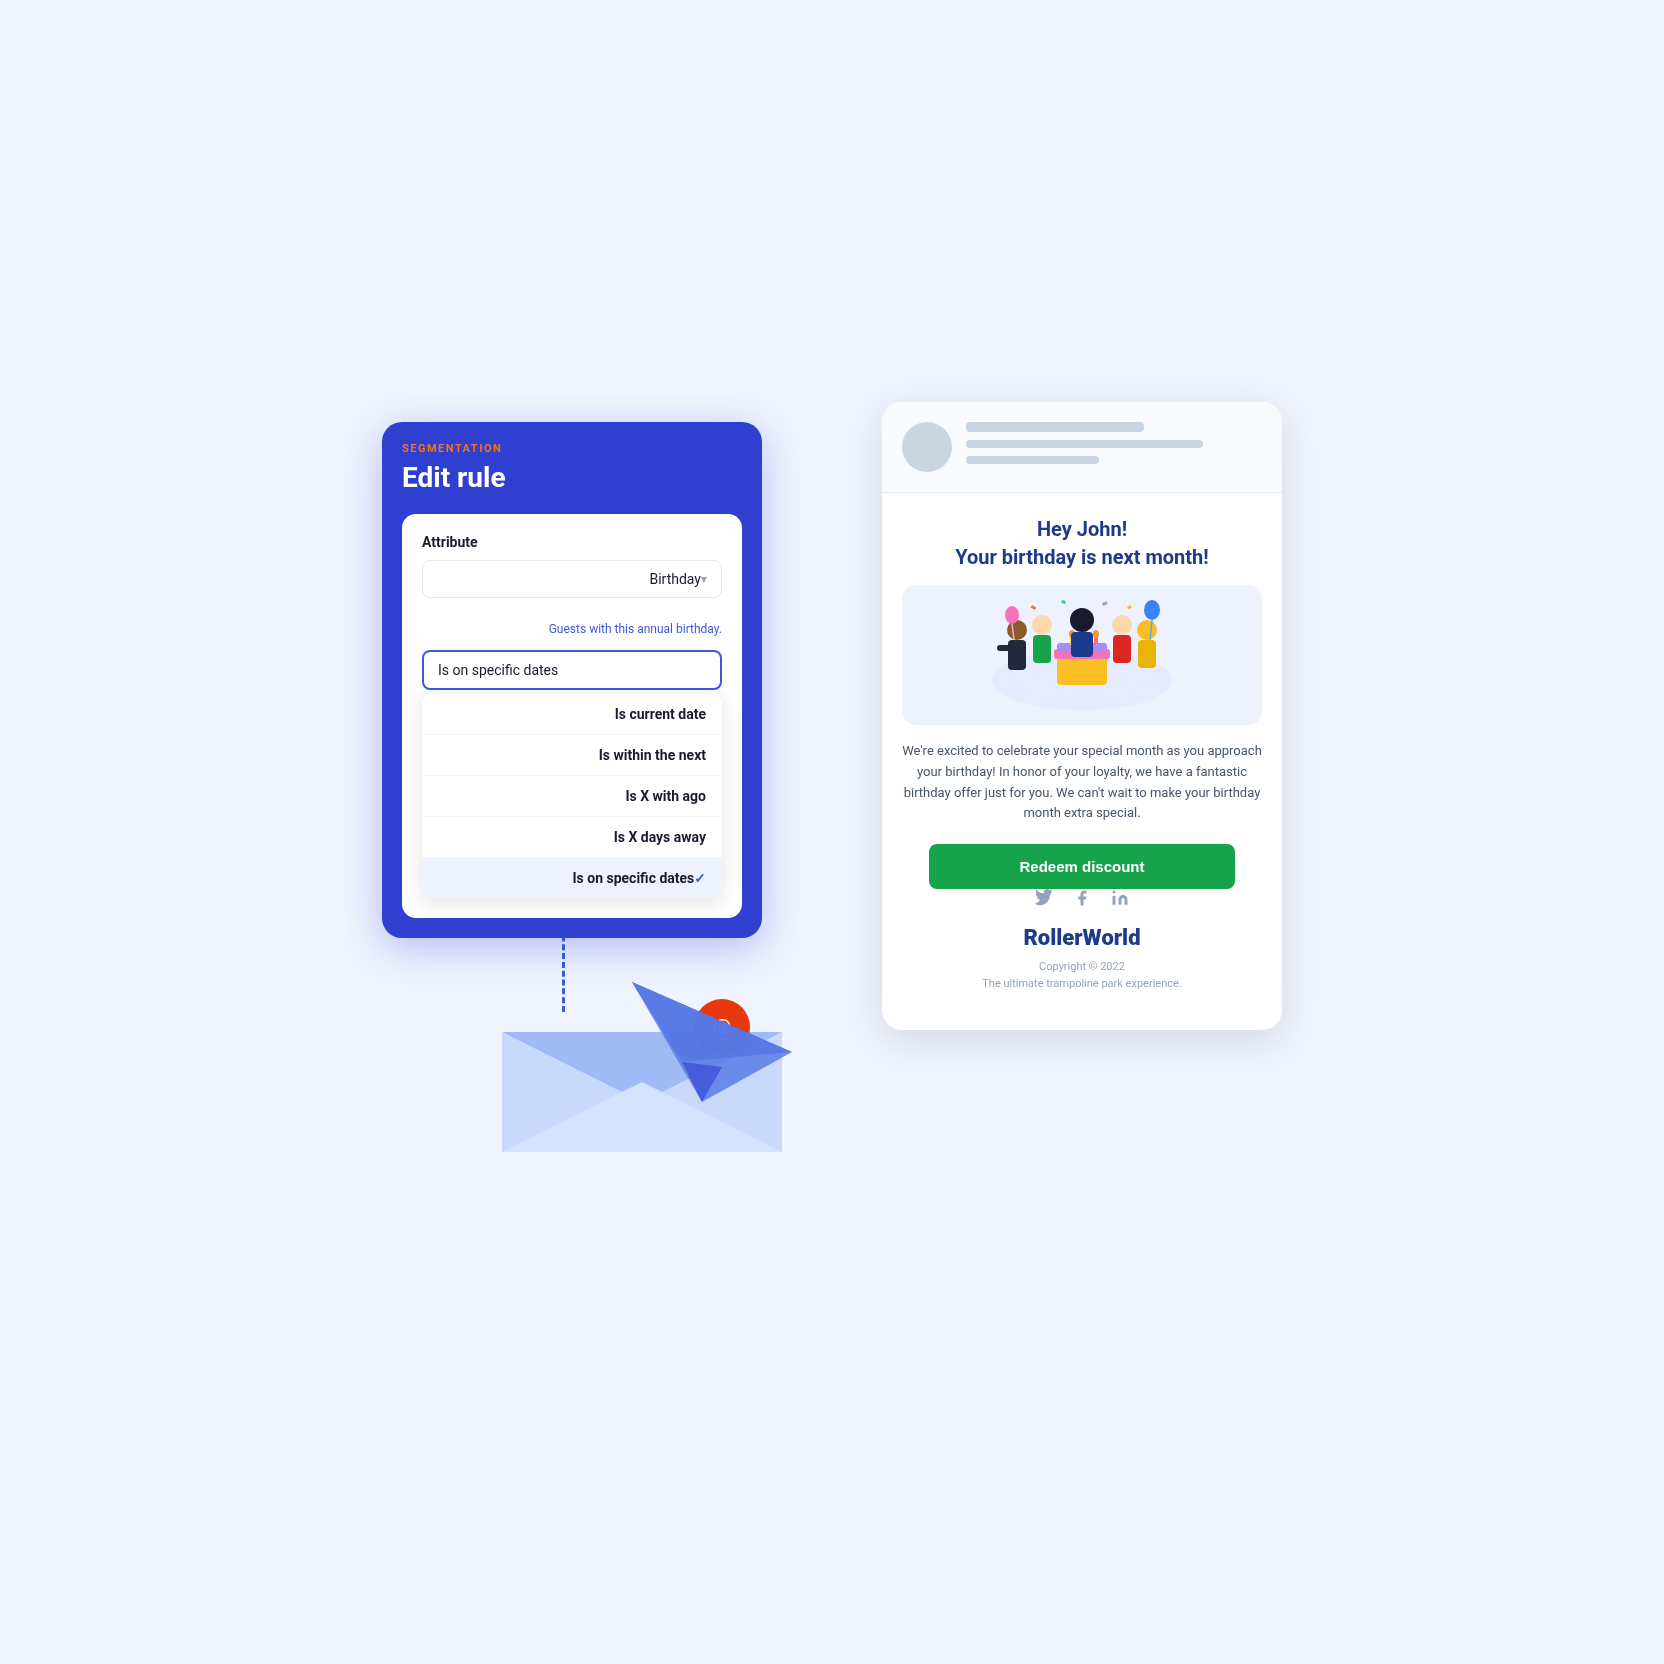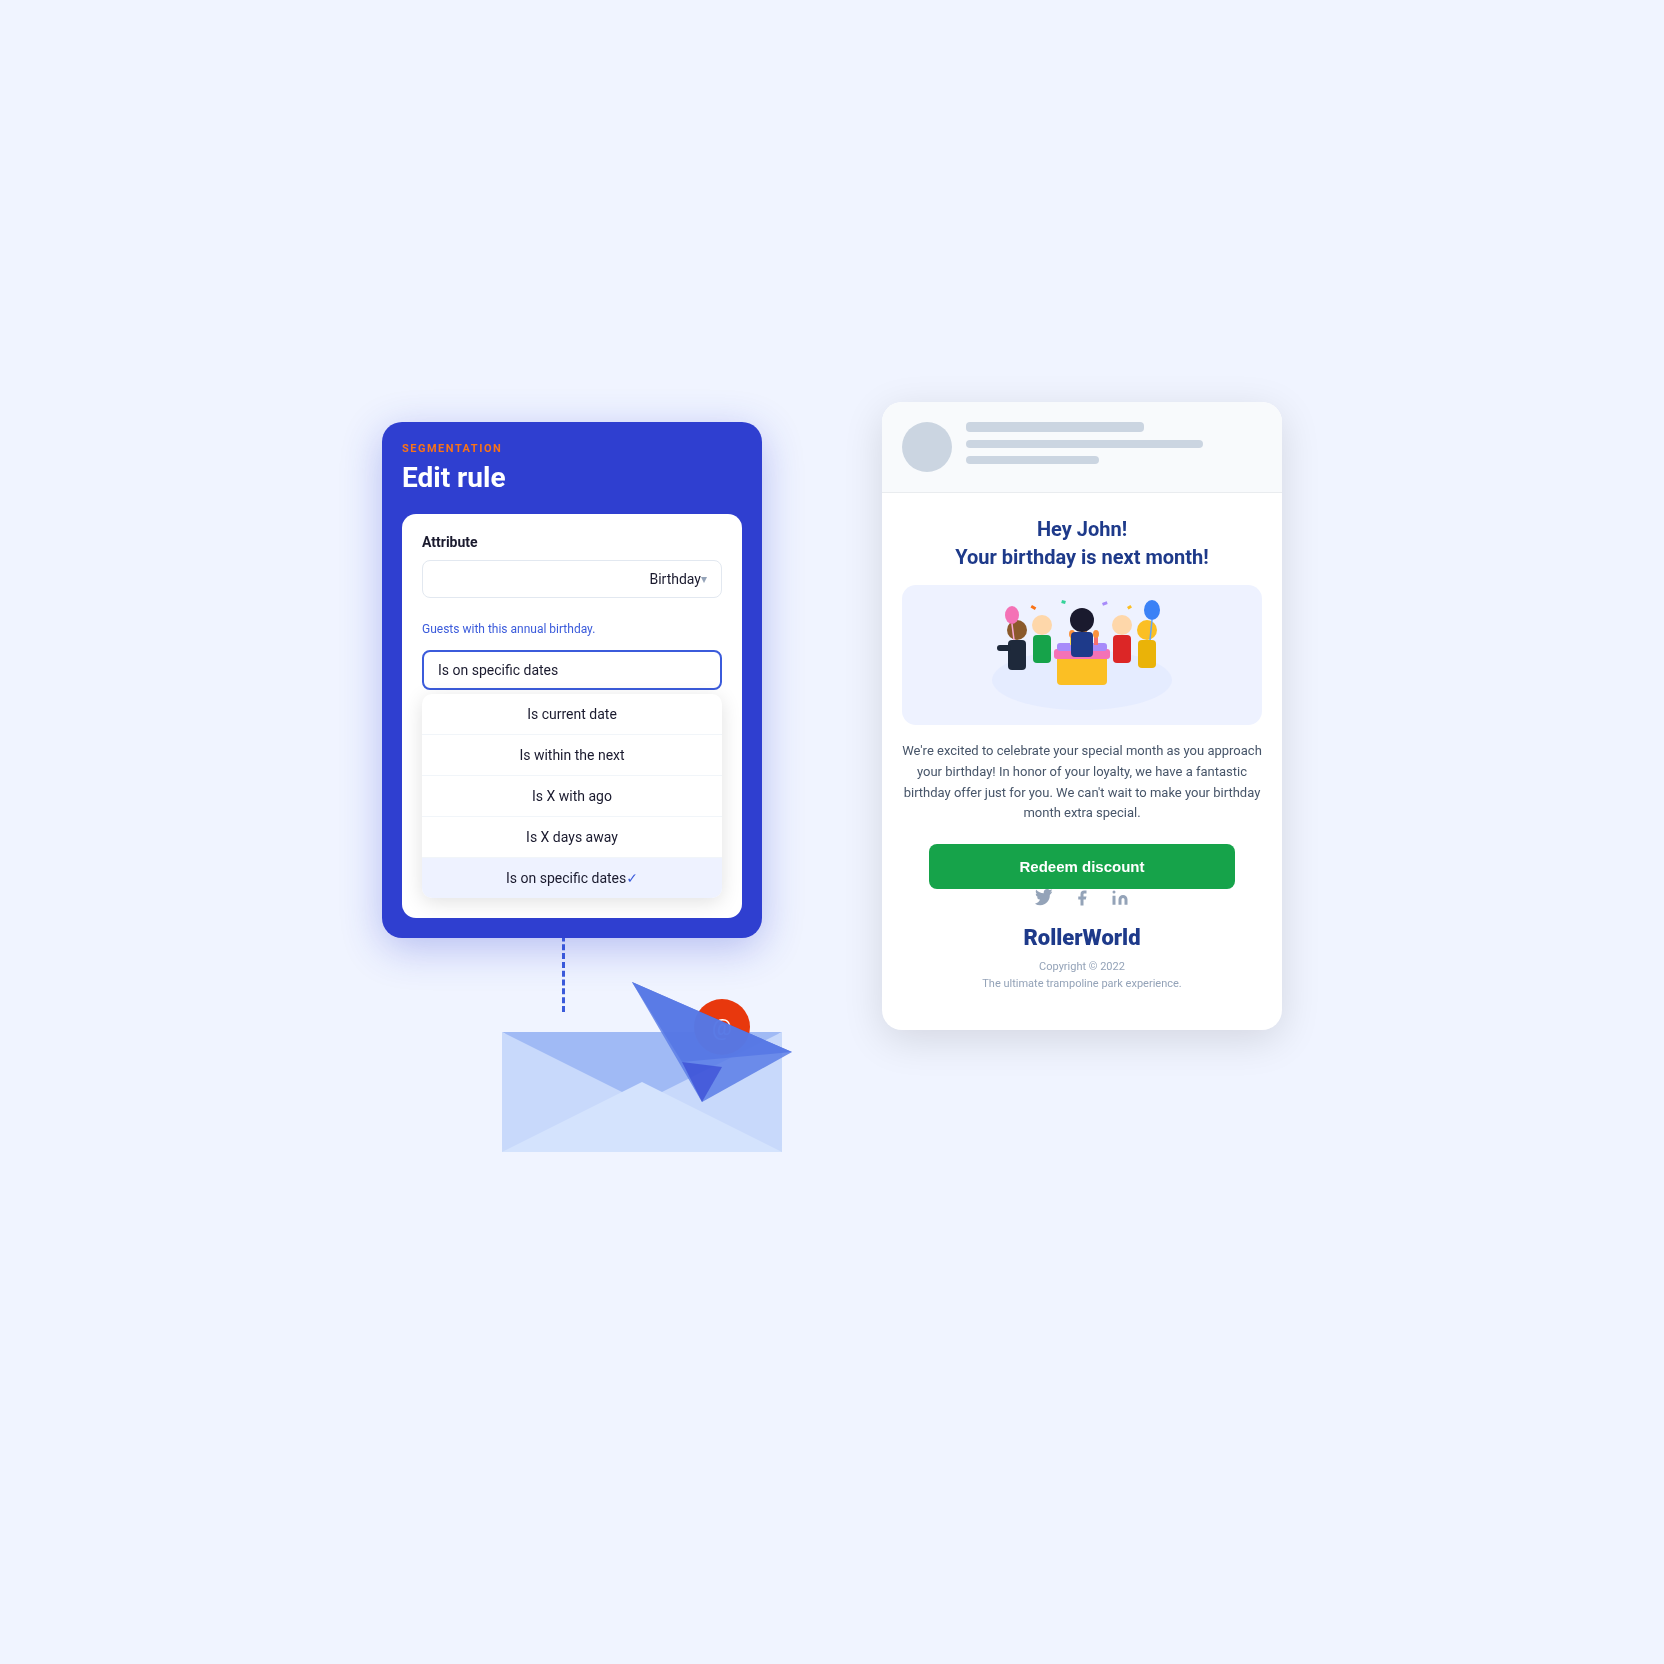--- a/index.html
+++ b/index.html
@@ -78,20 +78,21 @@
 
     .birthday-select-chevron {
       color: #94a3b8;
       font-size: 12px;
     }
 
     .guests-hint {
       font-size: 12px;
       color: #3b5bdb;
       margin-bottom: 14px;
+      text-align: right;
     }
 
     .specific-dates-input {
       width: 100%;
       border: 2px solid #3b5bdb;
       border-radius: 8px;
       padding: 10px 14px;
       font-size: 14px;
       color: #1a1a2e;
       margin-bottom: 0;
@@ -106,22 +107,23 @@
       overflow: hidden;
     }
 
     .dropdown-item {
       padding: 12px 16px;
       font-size: 14px;
       color: #1a1a2e;
       cursor: pointer;
       display: flex;
       align-items: center;
-      justify-content: center;
+      justify-content: flex-end;
       border-bottom: 1px solid #f1f5f9;
+      font-weight: bold;
     }
 
     .dropdown-item:last-child {
       border-bottom: none;
     }
 
     .dropdown-item.selected {
       background: #eef2ff;
     }
 

